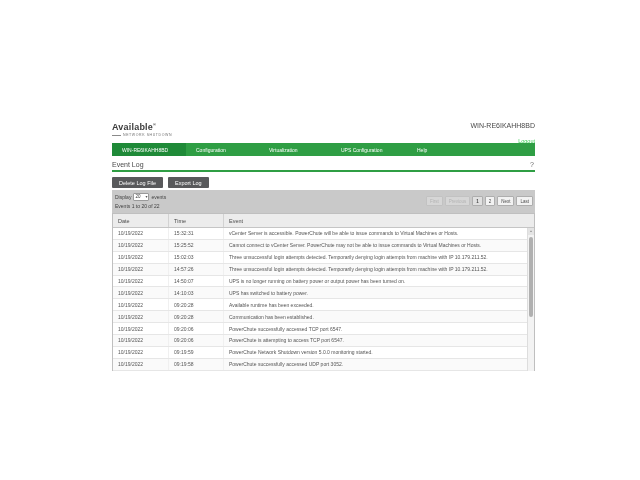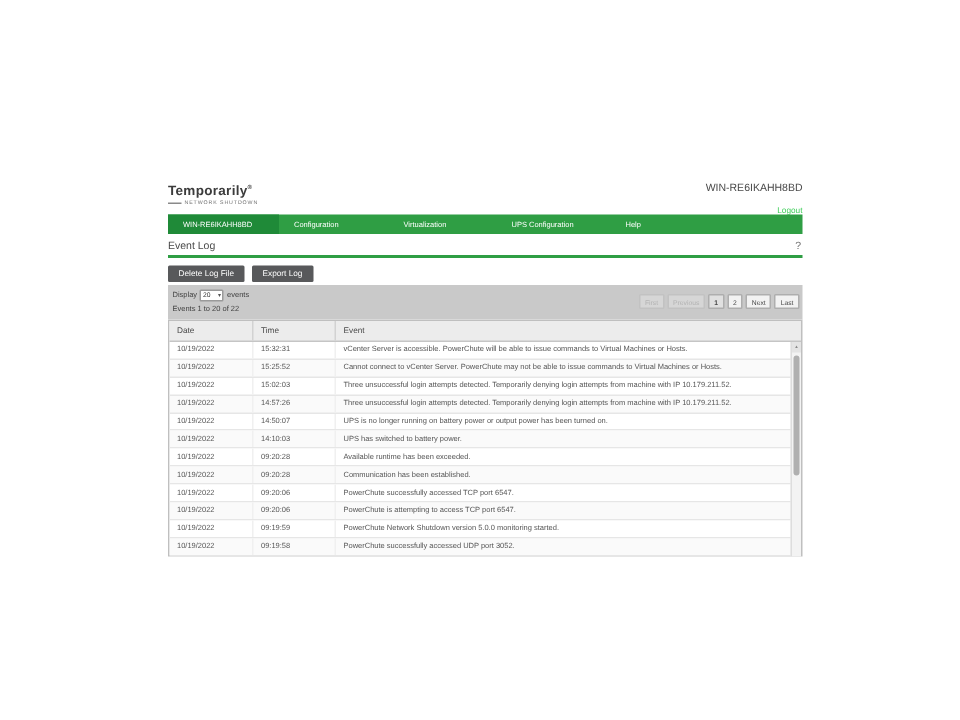--- a/index.html
+++ b/index.html
@@ -89,21 +89,21 @@
   .scroll-thumb { position:absolute; top:9px; left:1px; width:4px; height:80px;
                   background:#b0b0b0; border-radius:2px; cursor:pointer; }
 </style>
 </head>
 <body>
 
 <div class="app">
 
   <div class="topbar">
     <div class="brand">
-      <div class="brand-name"><span>Temporarily</span><span class="tm">®</span></div>
+      <div class="brand-name"><span>Available</span><span class="tm">®</span></div>
       <div class="brand-tag">
         <span class="tag-dash"></span>
         <span class="tag-txt">NETWORK SHUTDOWN</span>
       </div>
     </div>
     <div class="host">
       <div class="hostname">WIN-RE6IKAHH8BD</div>
       <span class="logout">Logout</span>
     </div>
   </div>

